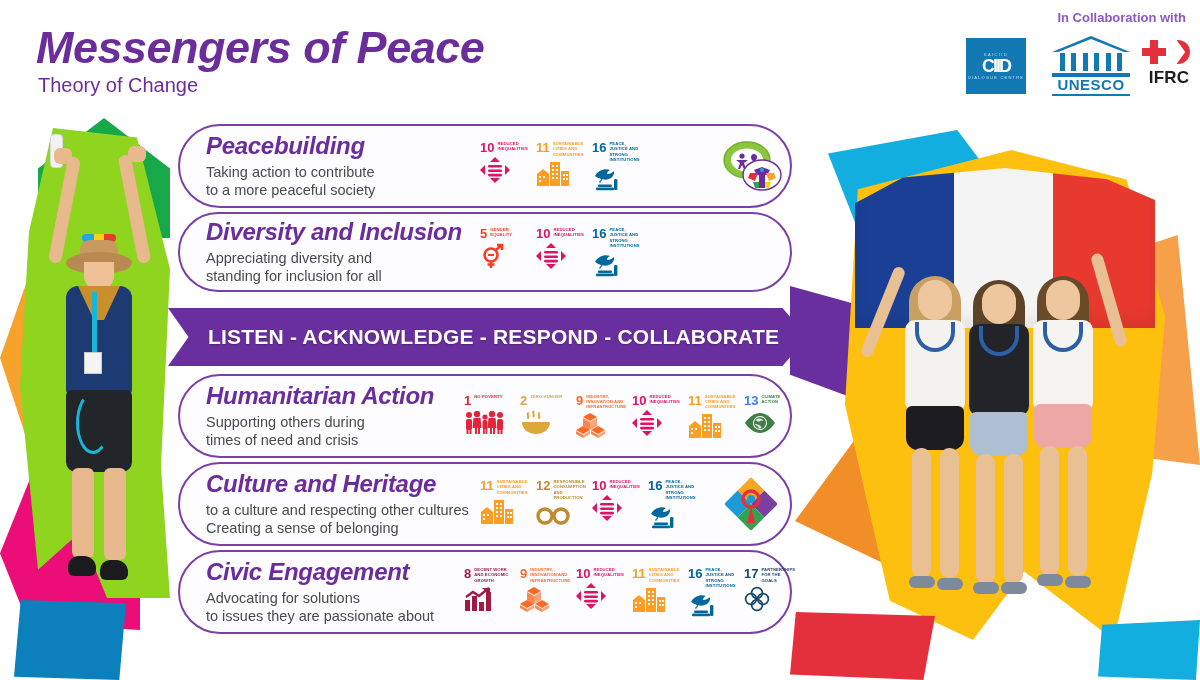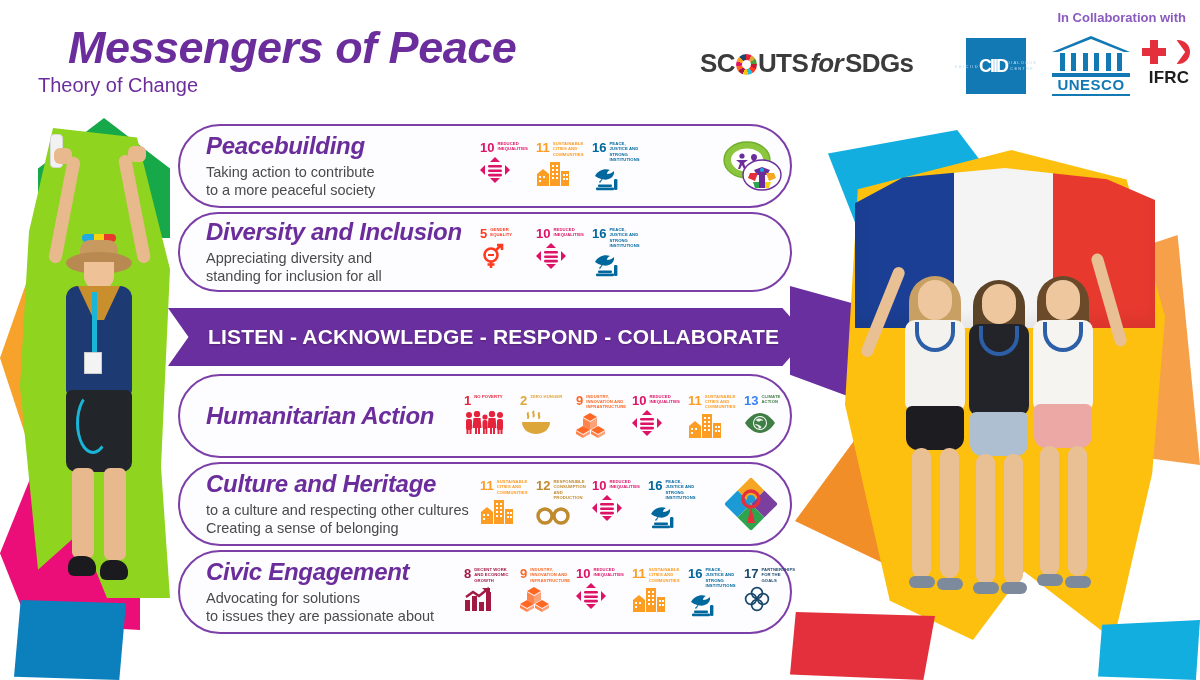--- a/index.html
+++ b/index.html
@@ -85,37 +85,37 @@
   #girls .hair { position:absolute; width:52px; height:92px; border-radius:26px 26px 18px 18px; }
   #girls .torso { position:absolute; width:60px; height:92px; border-radius:10px; }
   #girls .legL, #girls .legR { position:absolute; width:19px; height:130px; background:#e9bf94; border-radius:9px; }
   #girls .sandal { position:absolute; width:26px; height:12px; background:#7d8a9c; border-radius:6px; }
   #girls .lanyard { position:absolute; width:40px; height:30px; border:4px solid #2c5fa8; border-top:none; border-radius:0 0 22px 22px; }
   #girls .shorts { position:absolute; width:58px; height:44px; border-radius:6px 6px 12px 12px; }
   #girls .arm-up { position:absolute; width:12px; height:96px; background:#e9bf94; border-radius:6px; }
 
   
   .title { position:absolute; left:36px; top:22px; font-size:45px; font-weight:bold;
-     font-style:italic; color:#6b2d9b; letter-spacing:-0.5px;margin-left:32px; }
+     font-style:italic; color:#6b2d9b; letter-spacing:-0.5px; }
   .subtitle { position:absolute; left:38px; top:74px; font-size:20px; color:#6b2d9b; }
 
   .scouts-sdgs { position:absolute; left:700px; top:48px; display:flex; align-items:center;
      font-size:26px; font-weight:bold; color:#3b3b3b; letter-spacing:-0.6px; }
   .scouts-sdgs .for { font-style:italic; font-weight:bold; padding:0 2px; }
   .sdg-wheel { display:inline-block; width:21px; height:21px; border-radius:50%; margin:0 1px -2px 1px;
      background: conic-gradient(#e5243b 0 8%, #dda63a 8% 16%, #4c9f38 16% 24%, #c5192d 24% 32%,
       #ff3a21 32% 40%, #26bde2 40% 48%, #fcc30b 48% 56%, #a21942 56% 64%, #fd6925 64% 72%,
       #dd1367 72% 80%, #fd9d24 80% 88%, #19486a 88% 100%);
      position:relative; }
   .sdg-wheel::after { content:""; position:absolute; inset:6px; background:#fff; border-radius:50%; }
 
   .collab-label { position:absolute; right:14px; top:10px; font-size:13px; color:#8a5bbf; font-weight:600; }
 
   .kaiciid { position:absolute; left:966px; top:38px; width:60px; height:56px; background:#1379b5;
-     display:flex; align-items:center; justify-content:center; flex-direction:row; }
+     display:flex; align-items:center; justify-content:center; flex-direction:column; }
   .kaiciid .k-top { font-size:4px; color:#bfe0f2; letter-spacing:1.4px; }
   .kaiciid .k-mark { font-size:18px; color:#fff; font-weight:bold; letter-spacing:-2px; line-height:1; }
   .kaiciid .k-bot { font-size:4px; color:#bfe0f2; letter-spacing:1.2px; line-height:1.5; text-align:center; }
 
   .unesco { position:absolute; left:1052px; top:36px; width:78px; height:58px; color:#1379b5; }
   .unesco .roof { width:78px; height:16px; background:#1379b5;
      clip-path: polygon(50% 0%, 100% 100%, 92% 100%, 50% 18%, 8% 100%, 0 100%); }
   .unesco .cols { display:flex; justify-content:space-between; width:62px; margin:1px auto 0; }
   .unesco .cols i { display:block; width:5px; height:18px; background:#1379b5; }
   .unesco .word { text-align:center; font-size:15px; font-weight:bold; letter-spacing:0.5px; line-height:1; color:#1379b5; }
@@ -233,27 +233,20 @@
     <div class="shorts" style="left:179px; top:236px; background:#eba8a4;"></div>
     <div class="legL" style="left:185px; top:278px;"></div>
     <div class="legR" style="left:213px; top:278px;"></div>
     <div class="sandal" style="left:182px; top:406px;"></div>
     <div class="sandal" style="left:210px; top:408px;"></div>
   </div>
 
   <div class="title">Messengers of Peace</div>
   <div class="subtitle">Theory of Change</div>
 
-  <div class="scouts-sdgs">
-    <span>SC</span>
-    <span class="sdg-wheel"></span>
-    <span>UTS</span>
-    <span class="for">for</span>
-    <span>SDGs</span>
-  </div>
 
   <div class="collab-label">In Collaboration with</div>
 
   <div class="kaiciid">
     <div class="k-top">KAICIID</div>
     <div class="k-mark">CIID</div>
     <div class="k-bot">DIALOGUE CENTRE</div>
   </div>
 
   <div class="unesco">
@@ -439,20 +432,24 @@
           <rect x="22" y="14" width="3.4" height="11" rx="1.2"></rect>
         </g>
               </svg>
             </div>
           </div>
         </div>
       </div>
       <div class="card" style="top: 374px; height: 84px; gap: 15px;">
         <div class="card-text">
           <div class="card-title">Humanitarian Action</div>
+     <div class="card-desc">
+       <div>Supporting others during</div>
+       <div>times of need and crisis</div>
+     </div>
         </div>
         <div class="sdg-row">
           <div class="sdg">
             <div class="hd">
          <div class="num" style="color:#e5243b">1</div>
          <div class="nm" style="color:#e5243b">NO POVERTY</div>
        </div>
        <div class="gl">
               <svg width="40" height="24" viewBox="0 0 40 24">
         <g fill="#e5243b">

